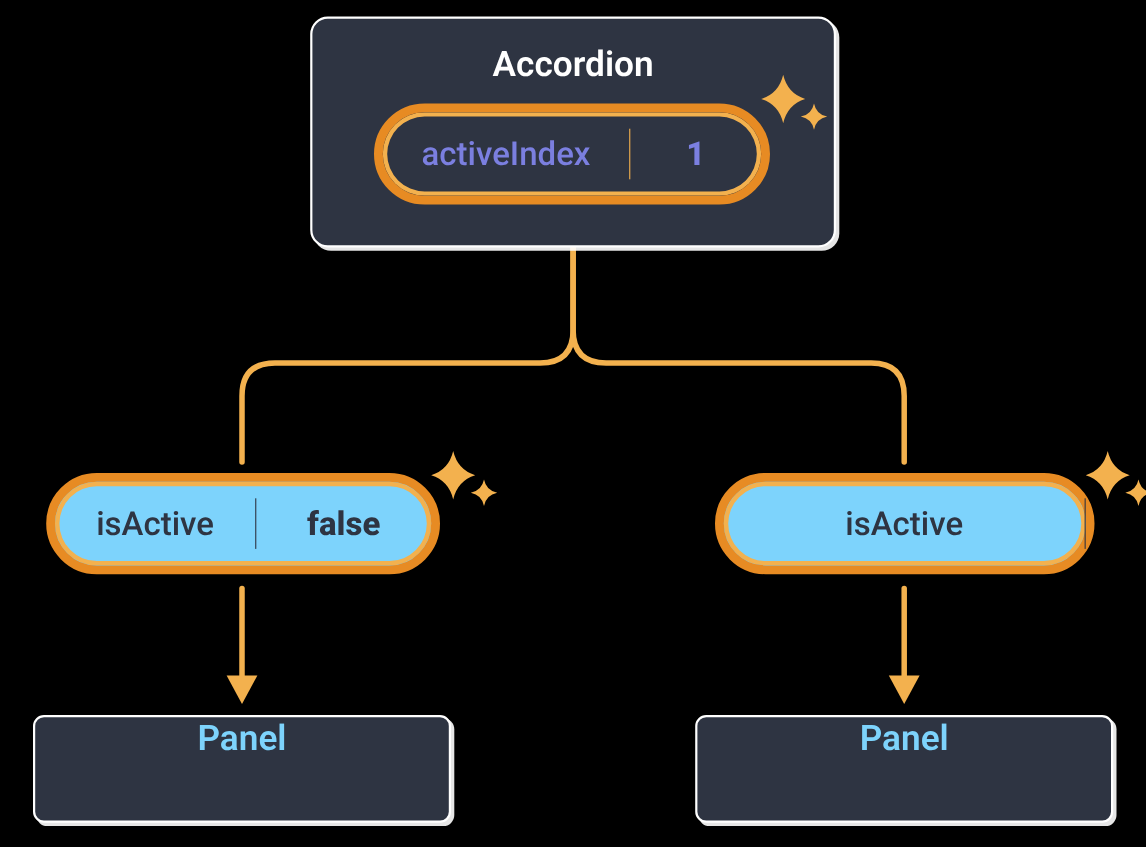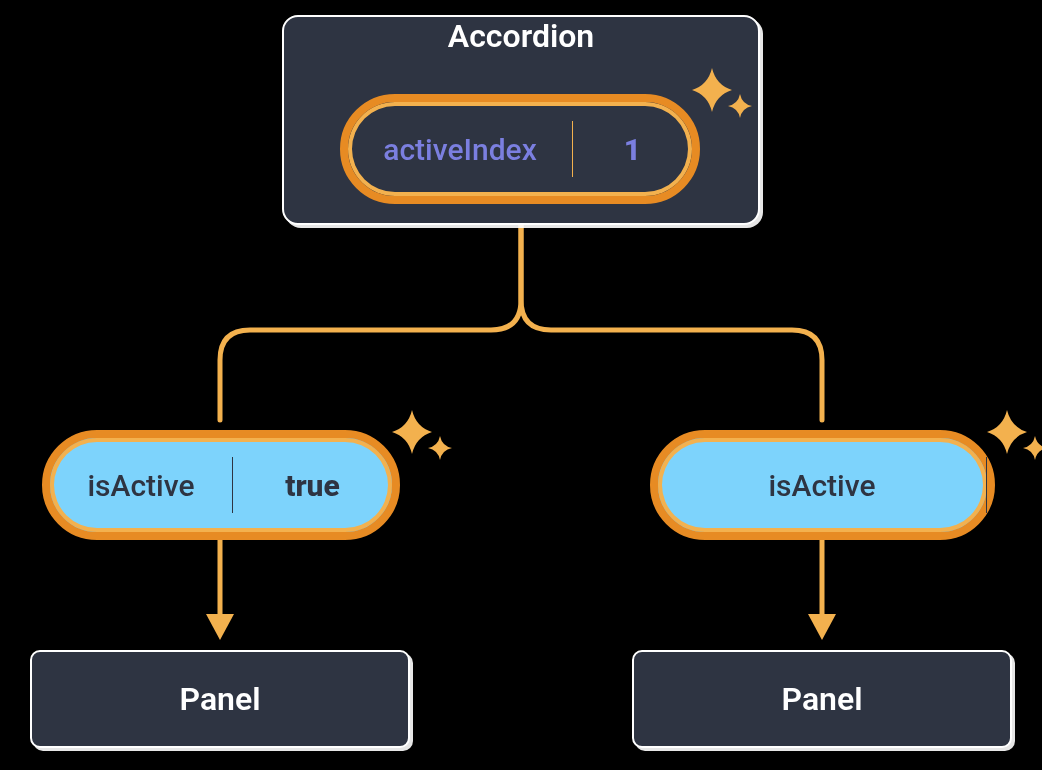--- a/index.html
+++ b/index.html
@@ -14,26 +14,27 @@
     background: #2E3442;
     border: 2px solid #fff;
     border-radius: 16px;
     box-shadow: 3px 3px 0 0 rgba(255,255,255,0.9);
     text-align: center;
   }
   .accordion-title {
     color: #fff;
     font-size: 32px;
     font-weight: 600;
+    margin-top: 22px;
   }
 
   
   .pill {
     position: absolute;
-    height: 110px;
+    height: 92px;
     border-radius: 60px;
     border: 8px solid #E78B23;
     display: flex;
     align-items: stretch;
     box-shadow: inset 0 0 0 4px #F3B14E;
   }
   .pill.dark { background: #2E3442; }
   .pill.lilac { background: #7dd3fc; }
   .pill .seg {
     display: flex;
@@ -56,25 +57,24 @@
   .pill.lilac .divider { background: #2E3442; }
 
   
   .panel-box {
     position: absolute;
     width: 380px; height: 98px;
     background: #2E3442;
     border: 2px solid #fff;
     border-radius: 10px;
     box-shadow: 3px 3px 0 0 rgba(255,255,255,0.9);
-    color: #ffffff;
+    color: #7dd3fc;
     font-size: 32px;
     font-weight: 600;
     display: flex;
-    align-items: center;
     justify-content: center;
   }
 
   
   .sparkle {
     position: absolute;
     pointer-events: none;
   }
 
   svg.connector { position: absolute; left: 0; top: 0; pointer-events: none; }
@@ -107,21 +107,21 @@
   </div>
 
   <svg class="sparkle" style="left:690px; top:60px;" width="70" height="70">
     <path d="M 22 8 Q 26 25 42 30 Q 26 35 22 52 Q 18 35 2 30 Q 18 25 22 8 Z" fill="#F3B14E"></path>
     <path d="M 50 34 Q 52 44 62 46 Q 52 48 50 58 Q 48 48 38 46 Q 48 44 50 34 Z" fill="#F3B14E"></path>
   </svg>
 
   <div class="pill lilac" style="left:42px; top:430px; width:358px;">
     <div class="seg key" style="flex:1.1">isActive</div>
     <div class="divider"></div>
-    <div class="seg val" style="flex:0.9">true</div>
+    <div class="seg val" style="flex:0.9">false</div>
   </div>
   <svg class="sparkle" style="left:390px; top:402px;" width="70" height="70">
     <path d="M 22 8 Q 26 25 42 30 Q 26 35 22 52 Q 18 35 2 30 Q 18 25 22 8 Z" fill="#F3B14E"></path>
     <path d="M 50 34 Q 52 44 62 46 Q 52 48 50 58 Q 48 48 38 46 Q 48 44 50 34 Z" fill="#F3B14E"></path>
   </svg>
 
   <div class="pill lilac" style="left:650px; top:430px; width:345px;">
     <div class="seg key" style="flex:1.15">isActive</div>
     <div class="divider"></div>
   </div>

